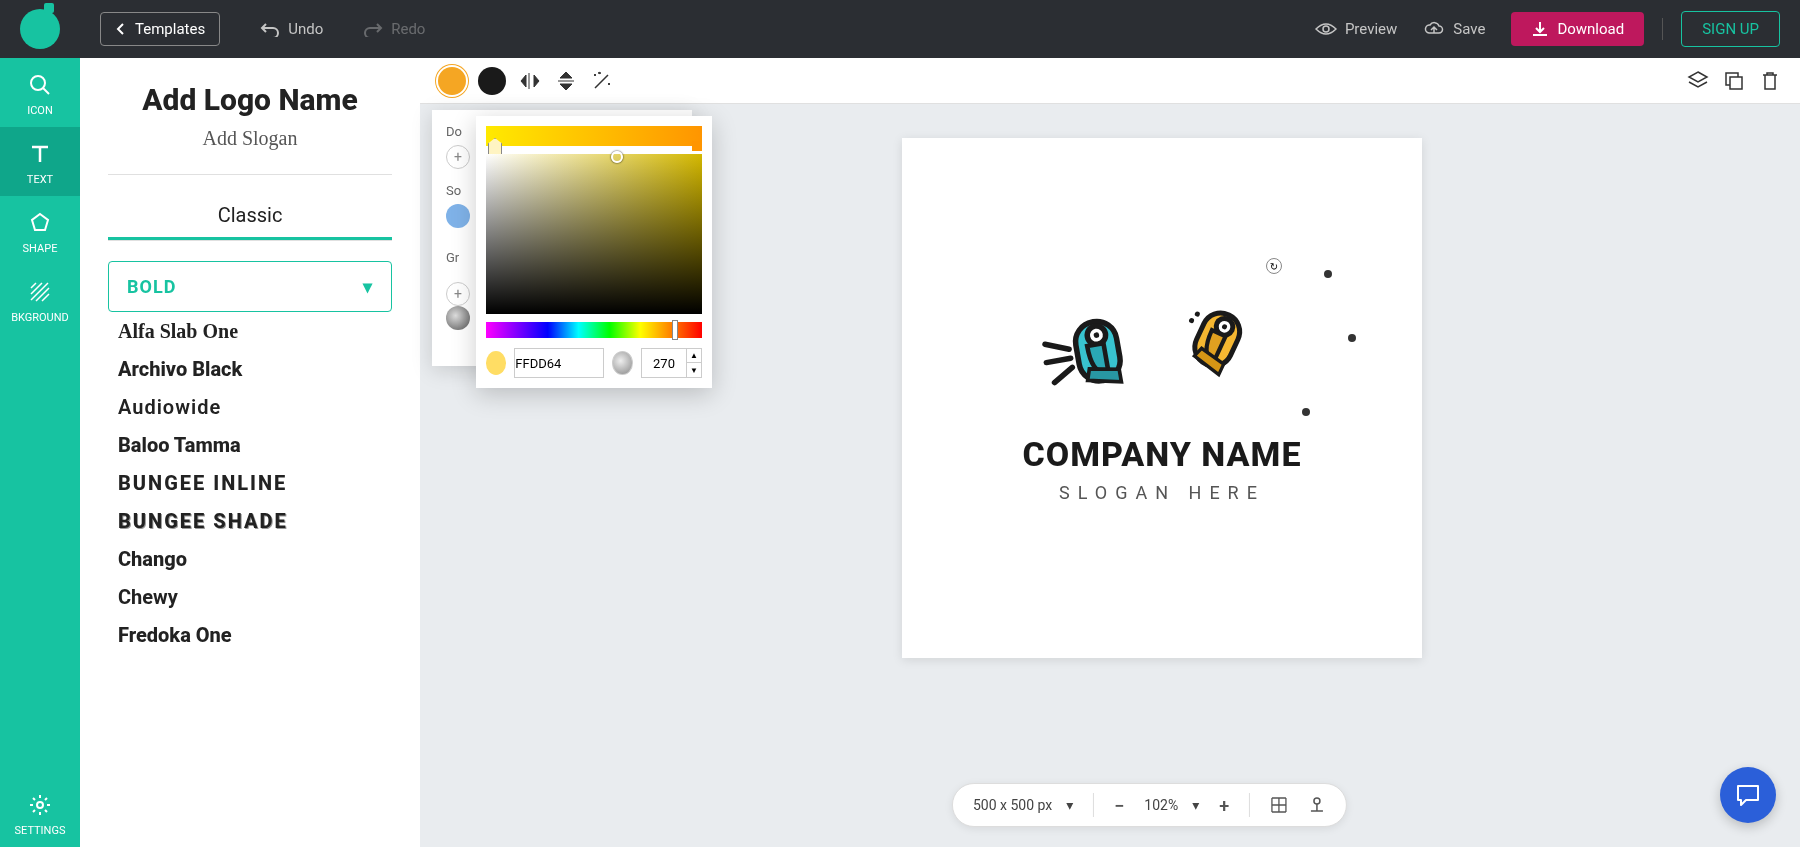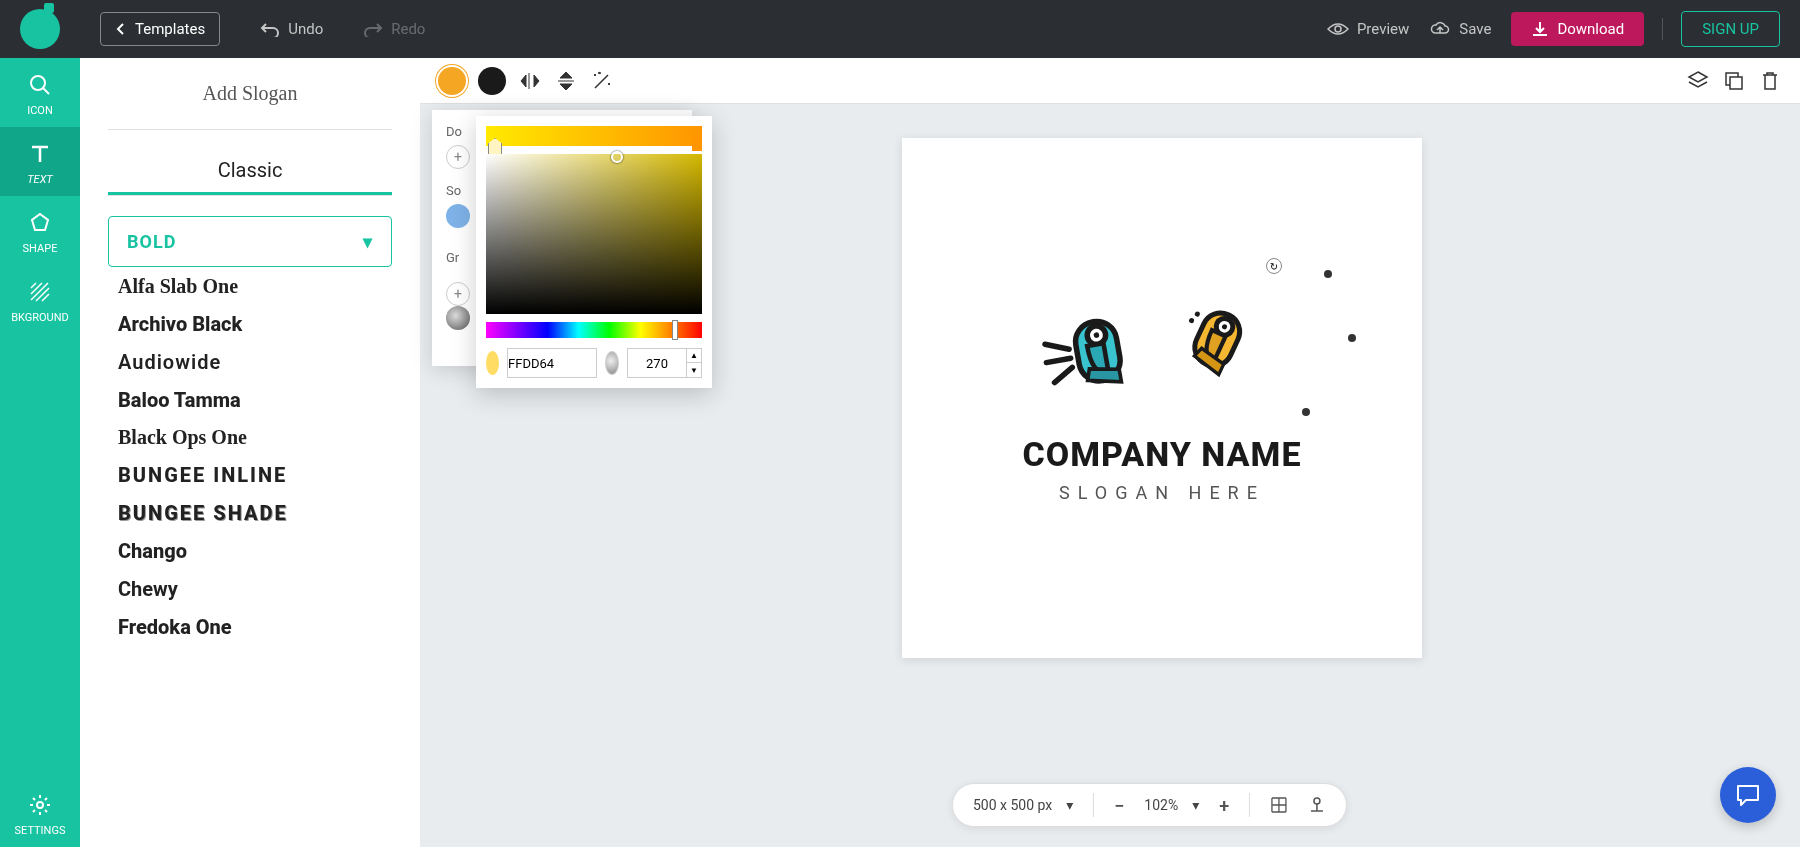--- a/index.html
+++ b/index.html
@@ -17,21 +17,21 @@
 .download-btn { background: #be185d; color: #fff; padding: 8px 20px; border-radius: 4px; display: flex; align-items: center; gap: 8px; cursor: pointer; font-size: 15px; }
 .signup-btn { border: 1px solid #17c3a1; color: #17c3a1; padding: 8px 20px; border-radius: 4px; cursor: pointer; font-size: 15px; }
 .sep { width: 1px; height: 22px; background: #555; }
 
 
 .main { display: flex; height: calc(100% - 58px); }
 
 
 .rail { width: 80px; background: #17c3a1; display: flex; flex-direction: column; align-items: center; color: #fff; }
 .rail-item { width: 100%; padding: 14px 0 10px; display: flex; flex-direction: column; align-items: center; gap: 6px; cursor: pointer; font-size: 11px; }
-.rail-item.active { background: #0fa68a; font-style: italic; }
+.rail-item.active { background: #0fa68a; }
 .rail-spacer { flex: 1; }
 .rail-icon { width: 26px; height: 26px; display: flex; align-items: center; justify-content: center; }
 
 
 .sidebar { width: 340px; background: #fff; padding: 24px 28px; overflow-y: auto; }
 .side-h1 { font-size: 30px; font-weight: 800; color: #222; text-align: center; margin-bottom: 10px; }
 .side-h2 { font-size: 20px; font-family: Georgia, serif; color: #555; text-align: center; margin-bottom: 24px; }
 .side-divider { border: none; border-top: 1px solid #e0e0e0; margin-bottom: 18px; }
 .tabs { display: flex; border-bottom: 1px solid #e0e0e0; margin-bottom: 20px; }
 .tab { flex: 1; text-align: center; padding: 10px 0; font-size: 20px; color: #888; cursor: pointer; }
@@ -64,21 +64,21 @@
 .grad1-handle2 { position: absolute; top: 15px; right: 0; width: 10px; height: 10px; background: #ff9500; }
 .sat { height: 160px; background: linear-gradient(to bottom, transparent, #000), linear-gradient(to right, #fff, #d4b800); position: relative; margin-bottom: 8px; }
 .sat-cursor { position: absolute; top: -3px; left: 58%; width: 12px; height: 12px; border: 2px solid #fff; border-radius: 50%; box-shadow: 0 0 2px #000; }
 .hue { height: 16px; background: linear-gradient(to right, #ff00ff, #8000ff, #0000ff, #00ffff, #00ff00, #ffff00, #ff8000, #ff0000); position: relative; margin-bottom: 10px; }
 .hue-cursor { position: absolute; top: -2px; right: 24px; width: 6px; height: 20px; background: #fff; border: 1px solid #888; }
 .picker-row { display: flex; align-items: center; gap: 8px; }
 .picker-sw { width: 24px; height: 24px; border-radius: 50%; background: #ffdd64; }
 .picker-input { width: 90px; height: 30px; border: 1px solid #ccc; text-align: left; font-size: 13px; }
 .mini-gray { width: 24px; height: 24px; border-radius: 50%; background: radial-gradient(circle at 40% 40%, #eee, #888); border: 1px solid #ccc; }
 .angle-box { position: relative; display: flex; align-items: center; }
-.angle-input { width: 60px; height: 30px; border: 1px solid #ccc; text-align: center; font-size: 13px; }
+.angle-input { width: 46px; height: 30px; border: 1px solid #ccc; text-align: center; font-size: 13px; }
 .spin { display: flex; flex-direction: column; border: 1px solid #ccc; border-left: none; }
 .spin div { width: 14px; height: 14px; font-size: 8px; display: flex; align-items: center; justify-content: center; cursor: pointer; }
 .spin div:first-child { border-bottom: 1px solid #ccc; }
 
 
 .artboard { position: absolute; top: 80px; left: 50%; transform: translateX(-40%); width: 520px; height: 520px; background: #fff; box-shadow: 0 2px 10px rgba(0,0,0,0.1); display: flex; flex-direction: column; align-items: center; justify-content: center; }
 .art-logos { display: flex; gap: 20px; align-items: center; margin-bottom: 30px; }
 .whistle { width: 110px; height: 110px; position: relative; }
 .company { font-size: 34px; font-weight: 800; letter-spacing: 1px; color: #1a1a1a; margin-bottom: 8px; }
 .slogan { font-size: 18px; letter-spacing: 8px; color: #555; }
@@ -130,21 +130,21 @@
   <div class="top-right">
     <div class="top-action" style="margin:0">
       <span>
         <svg width="22" height="16" viewBox="0 0 22 16">
             <path d="M1 8 Q11 -2 21 8 Q11 18 1 8 Z" stroke="#c5c5c5" stroke-width="1.5" fill="none"></path>
             <circle cx="11" cy="8" r="3" stroke="#c5c5c5" stroke-width="1.5" fill="none"></circle>
           </svg>
       </span>
       <span>Preview</span>
     </div>
-    <div class="top-action" style="margin:2px">
+    <div class="top-action" style="margin:8px">
       <span>
         <svg width="22" height="16" viewBox="0 0 22 16">
             <path d="M6 12 A4 4 0 0 1 7 4 A5 5 0 0 1 16 5 A3.5 3.5 0 0 1 16 12 Z M11 12 V6 M8 9 L11 6 L14 9" stroke="#c5c5c5" stroke-width="1.5" fill="none"></path>
           </svg>
       </span>
       <span>Save</span>
     </div>
     <div class="download-btn">
       <span>
         <svg width="18" height="16" viewBox="0 0 18 16">
@@ -202,35 +202,35 @@
         <svg width="24" height="24" viewBox="0 0 24 24">
             <circle cx="12" cy="12" r="3" stroke="#fff" stroke-width="2" fill="none"></circle>
             <path d="M12 2 V5 M12 19 V22 M2 12 H5 M19 12 H22 M5 5 L7 7 M17 17 L19 19 M5 19 L7 17 M17 7 L19 5" stroke="#fff" stroke-width="2"></path>
           </svg>
       </span>
       <span>SETTINGS</span>
     </div>
   </div>
 
   <div class="sidebar">
+    <div class="side-h1">Add Logo Name</div>
     <div class="side-h2">Add Slogan</div>
     <hr class="side-divider">
     <div class="tabs">
       <div class="tab active">Classic</div>
     </div>
     <div class="select-box">
       <span>BOLD</span>
       <span>▾</span>
     </div>
     <div class="font-list">
       <div class="font-item" style="font-family:'Roboto Slab',serif">Alfa Slab One</div>
       <div class="font-item">Archivo Black</div>
       <div class="font-item" style="letter-spacing:1px;font-weight:600">Audiowide</div>
       <div class="font-item">Baloo Tamma</div>
-      <div class="font-item" style="font-family:serif">Black Ops One</div>
       <div class="font-item" style="letter-spacing:2px">BUNGEE INLINE</div>
       <div class="font-item" style="letter-spacing:2px;text-shadow:1px 1px 0 #999">BUNGEE SHADE</div>
       <div class="font-item">Chango</div>
       <div class="font-item" style="font-weight:700">Chewy</div>
       <div class="font-item">Fredoka One</div>
     </div>
   </div>
 
   <div class="canvas-wrap">
 

